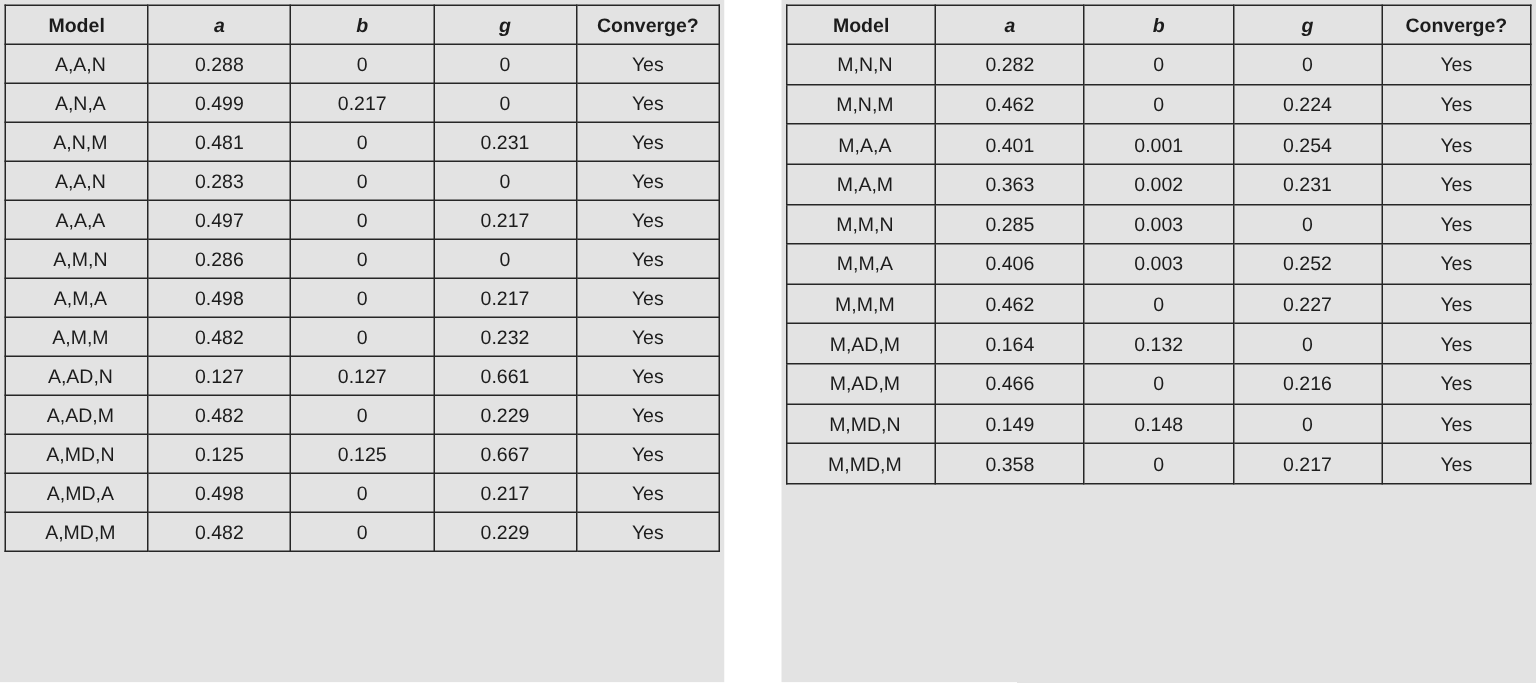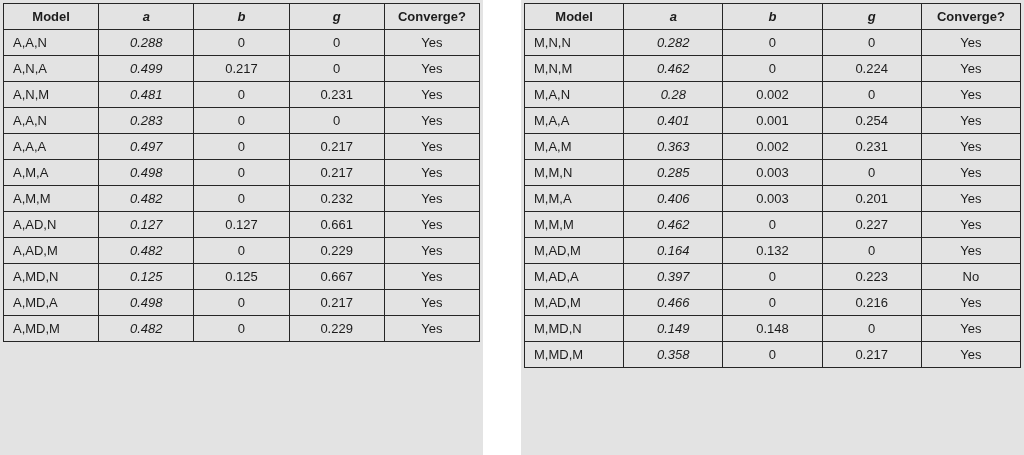--- a/index.html
+++ b/index.html
@@ -43,25 +43,24 @@
     overflow: hidden;
     white-space: nowrap;
   }
   table.results th {
     font-weight: 700;
   }
   table.results th.italic {
     font-style: italic;
   }
   table.results td.col-model {
-    text-align: left;
+    text-align: center;
     padding-left: 9px;
   }
   table.results td.col-a {
-    font-style: italic;
     text-align: center;
   }
 </style>
 </head>
 <body>
 
 <div class="canvas">
   <section class="panel panel-left">
     <table class="results">
       <thead>
@@ -103,20 +102,27 @@
             <td class="col-converge">Yes</td>
           </tr>
           <tr>
             <td class="col-model">A,A,A</td>
             <td class="col-a">0.497</td>
             <td class="col-b">0</td>
             <td class="col-g">0.217</td>
             <td class="col-converge">Yes</td>
           </tr>
           <tr>
+            <td class="col-model">A,M,N</td>
+            <td class="col-a">0.286</td>
+            <td class="col-b">0</td>
+            <td class="col-g">0</td>
+            <td class="col-converge">Yes</td>
+          </tr>
+          <tr>
             <td class="col-model">A,M,A</td>
             <td class="col-a">0.498</td>
             <td class="col-b">0</td>
             <td class="col-g">0.217</td>
             <td class="col-converge">Yes</td>
           </tr>
           <tr>
             <td class="col-model">A,M,M</td>
             <td class="col-a">0.482</td>
             <td class="col-b">0</td>
@@ -184,27 +190,20 @@
             <td class="col-converge">Yes</td>
           </tr>
           <tr>
             <td class="col-model">M,N,M</td>
             <td class="col-a">0.462</td>
             <td class="col-b">0</td>
             <td class="col-g">0.224</td>
             <td class="col-converge">Yes</td>
           </tr>
           <tr>
-            <td class="col-model">M,A,N</td>
-            <td class="col-a">0.28</td>
-            <td class="col-b">0.002</td>
-            <td class="col-g">0</td>
-            <td class="col-converge">Yes</td>
-          </tr>
-          <tr>
             <td class="col-model">M,A,A</td>
             <td class="col-a">0.401</td>
             <td class="col-b">0.001</td>
             <td class="col-g">0.254</td>
             <td class="col-converge">Yes</td>
           </tr>
           <tr>
             <td class="col-model">M,A,M</td>
             <td class="col-a">0.363</td>
             <td class="col-b">0.002</td>
@@ -215,43 +214,36 @@
             <td class="col-model">M,M,N</td>
             <td class="col-a">0.285</td>
             <td class="col-b">0.003</td>
             <td class="col-g">0</td>
             <td class="col-converge">Yes</td>
           </tr>
           <tr>
             <td class="col-model">M,M,A</td>
             <td class="col-a">0.406</td>
             <td class="col-b">0.003</td>
-            <td class="col-g">0.201</td>
+            <td class="col-g">0.252</td>
             <td class="col-converge">Yes</td>
           </tr>
           <tr>
             <td class="col-model">M,M,M</td>
             <td class="col-a">0.462</td>
             <td class="col-b">0</td>
             <td class="col-g">0.227</td>
             <td class="col-converge">Yes</td>
           </tr>
           <tr>
             <td class="col-model">M,AD,M</td>
             <td class="col-a">0.164</td>
             <td class="col-b">0.132</td>
             <td class="col-g">0</td>
             <td class="col-converge">Yes</td>
-          </tr>
-          <tr>
-            <td class="col-model">M,AD,A</td>
-            <td class="col-a">0.397</td>
-            <td class="col-b">0</td>
-            <td class="col-g">0.223</td>
-            <td class="col-converge">No</td>
           </tr>
           <tr>
             <td class="col-model">M,AD,M</td>
             <td class="col-a">0.466</td>
             <td class="col-b">0</td>
             <td class="col-g">0.216</td>
             <td class="col-converge">Yes</td>
           </tr>
           <tr>
             <td class="col-model">M,MD,N</td>

